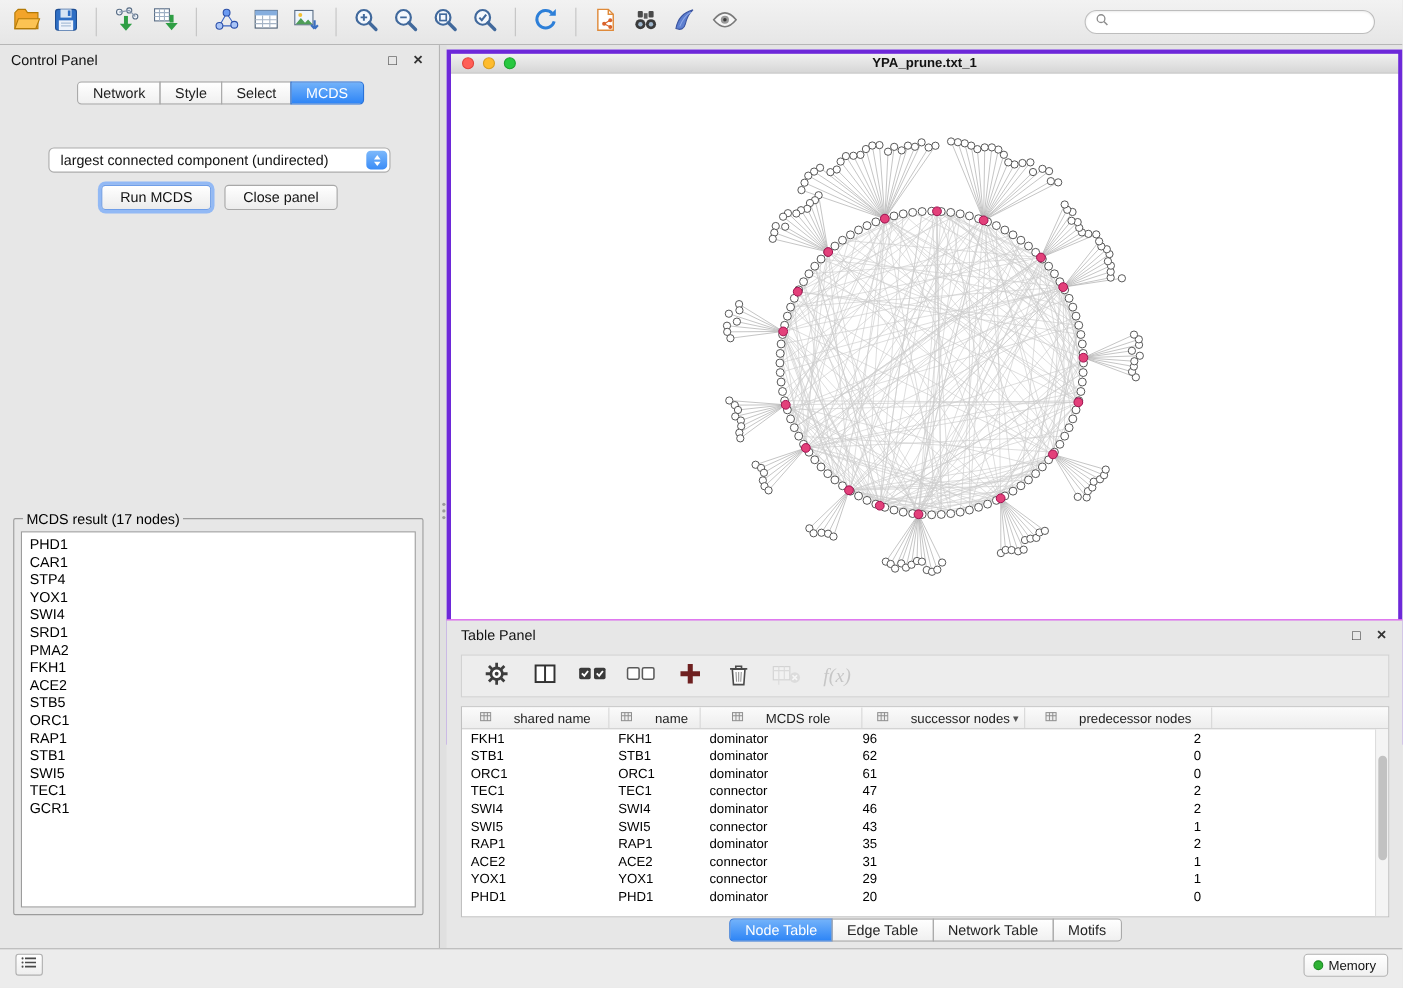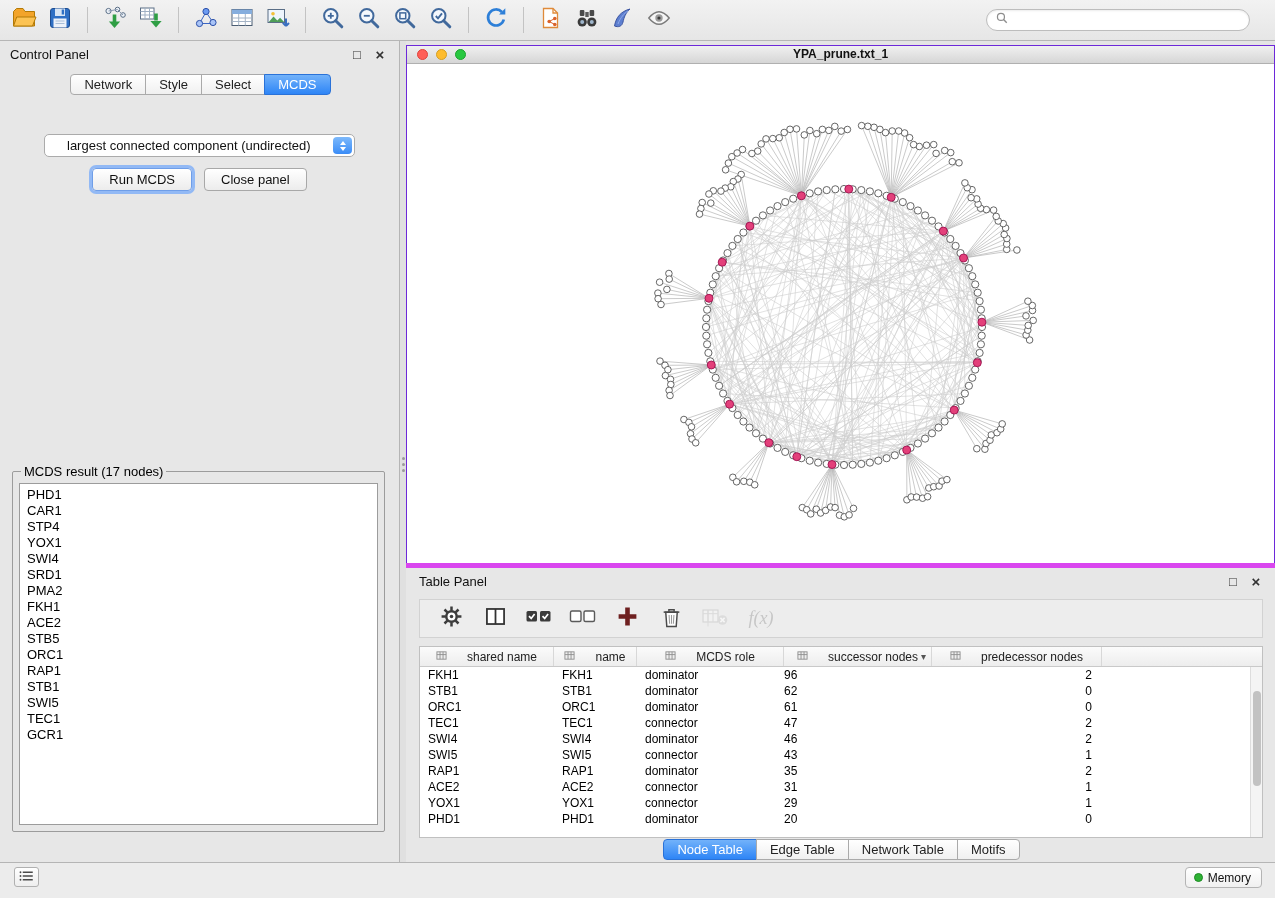--- a/index.html
+++ b/index.html
@@ -26,49 +26,49 @@
   .ph-float,.ph-close{width:14px;height:14px;display:flex;align-items:center;justify-content:center;font-size:13px;cursor:default}
   .ph-float::before{content:"□";font-size:13px}
   .ph-close::before{content:"×";font-weight:bold;font-size:15px}
   .seg-tabs{display:flex;justify-content:center}
   #cp-tabs{position:absolute;top:33px;left:0;right:0}
   .seg{background:linear-gradient(#ffffff,#f0f0f0);border:1px solid #aaaaaa;margin-left:-1px;padding:2px 13px;font-size:13px;color:#222;white-space:nowrap}
   .seg:first-child{border-radius:4px 0 0 4px;margin-left:2px}
   .seg:last-child{border-radius:0 4px 4px 0}
   .seg.active{background:linear-gradient(#72b2fa,#2e85f6);border-color:#2a72d8;color:#fff}
   .opt-label{position:absolute;top:73px;left:0;right:0;text-align:center;font-size:13px;color:#111}
-  .select{position:absolute;top:93px;left:44px;right:44px;height:23px;background:#fff;border:1px solid #ababab;border-radius:5px;font-size:13px;line-height:21px;padding-left:22px;color:#111}
+  .select{position:absolute;top:93px;left:44px;right:44px;height:23px;background:#fff;border:1px solid #ababab;border-radius:5px;font-size:13px;line-height:21px;padding-left:10px;color:#111}
   .select-step{position:absolute;right:2px;top:2px;bottom:2px;width:19px;background:linear-gradient(#7db9fb,#3a8cf7);border-radius:4px;display:flex;flex-direction:column;align-items:center;justify-content:center;gap:2px}
   .select-step .up{width:0;height:0;border-left:3.5px solid transparent;border-right:3.5px solid transparent;border-bottom:4px solid #fff}
   .select-step .dn{width:0;height:0;border-left:3.5px solid transparent;border-right:3.5px solid transparent;border-top:4px solid #fff}
   .btn-row{position:absolute;top:127px;left:0;right:0;display:flex;justify-content:center;gap:12px}
   .btn{font-family:"Liberation Sans",sans-serif;font-size:13px;padding:3px 16px;background:linear-gradient(#ffffff,#ececec);border:1px solid #a8a8a8;border-radius:4px;color:#111}
   .btn.focus{box-shadow:0 0 0 3px rgba(90,155,255,.6);border-color:#6f9ee8}
   .result-group{position:absolute;top:423px;left:12px;right:14px;height:368px;border:1px solid #9c9c9c;border-radius:2px}
   .result-group legend{font-size:13px;padding:0 3px;margin-left:8px;color:#000}
   .result-list{position:absolute;left:6px;right:6px;top:4px;bottom:6px;background:#fff;border:1px solid #9c9c9c;overflow:hidden;padding:3px 0 0 7px}
   .result-item{font-size:13px;height:16px;line-height:16px;color:#000}
 
   
   #v-splitter{position:absolute;left:400px;top:0;bottom:0;width:6px;background:#e0e0e0}
   #v-splitter .grip{position:absolute;top:410px;left:1.5px;width:3px;height:26px;display:flex;flex-direction:column;gap:3px;align-items:center;justify-content:center}
   #v-splitter .grip i{width:3px;height:3px;background:#9a9a9a;border-radius:50%}
 
   
-  #network-window{position:absolute;left:406px;right:0;top:4px;height:632px;background:#fff;border:1px solid #6d28d9}
+  #network-window{position:absolute;left:406px;right:0;top:4px;height:632px;background:#fff;border:4px solid #6d28d9}
   .nw-titlebar{position:relative;height:18px;background:linear-gradient(#f0f0f0,#d6d6d6);border-bottom:1px solid #b0b0b0;text-align:center;font-size:12px;font-weight:bold;line-height:17px;color:#111}
   .tl{position:absolute;top:3px;width:11px;height:11px;border-radius:50%}
   .tl.red{left:10px;background:#ff5f57;border:1px solid #df433c}
   .tl.yellow{left:29px;background:#febc2e;border:1px solid #d69e22}
   .tl.green{left:48px;background:#28c840;border:1px solid #1da22f}
   .nw-canvas{position:absolute;top:18px;left:0;right:0;bottom:0;background:#fff;overflow:hidden}
   .nw-canvas svg{display:block}
 
   
-  #table-panel{position:absolute;left:406px;right:0;top:522px;bottom:0;background:#e7e7e7;border-top:5px solid #d946ef}
+  #table-panel{position:absolute;left:406px;right:0;top:522px;bottom:0;background:#e7e7e7;border-top:1px solid #d946ef}
   .tp-header{position:absolute;top:6px;left:13px;right:10px;height:18px;font-size:13px;color:#111}
   .tp-toolbar{position:absolute;left:13px;right:12px;top:31px;height:39px;background:#ededed;border:1px solid #d2d2d2;display:flex;align-items:center;padding-left:16px;gap:14px}
   .tp-btn{width:30px;height:30px;display:flex;align-items:center;justify-content:center;border-radius:3px}
   .tp-btn svg{width:23px;height:23px}
   .tp-btn.wide svg{width:28px;height:23px}
   .tp-btn.disabled{opacity:.5}
   .fx{font-family:"Liberation Serif",serif;font-style:italic;font-size:18px;color:#a0a0a0;padding-left:4px}
 
   .table-wrap{position:absolute;left:13px;right:12px;top:78px;height:192px;background:#fff;border:1px solid #c0c0c0;overflow:hidden}
   .thead{display:flex;height:20px;background:linear-gradient(#fbfbfb,#ededed);border-bottom:1px solid #c9c9c9}

